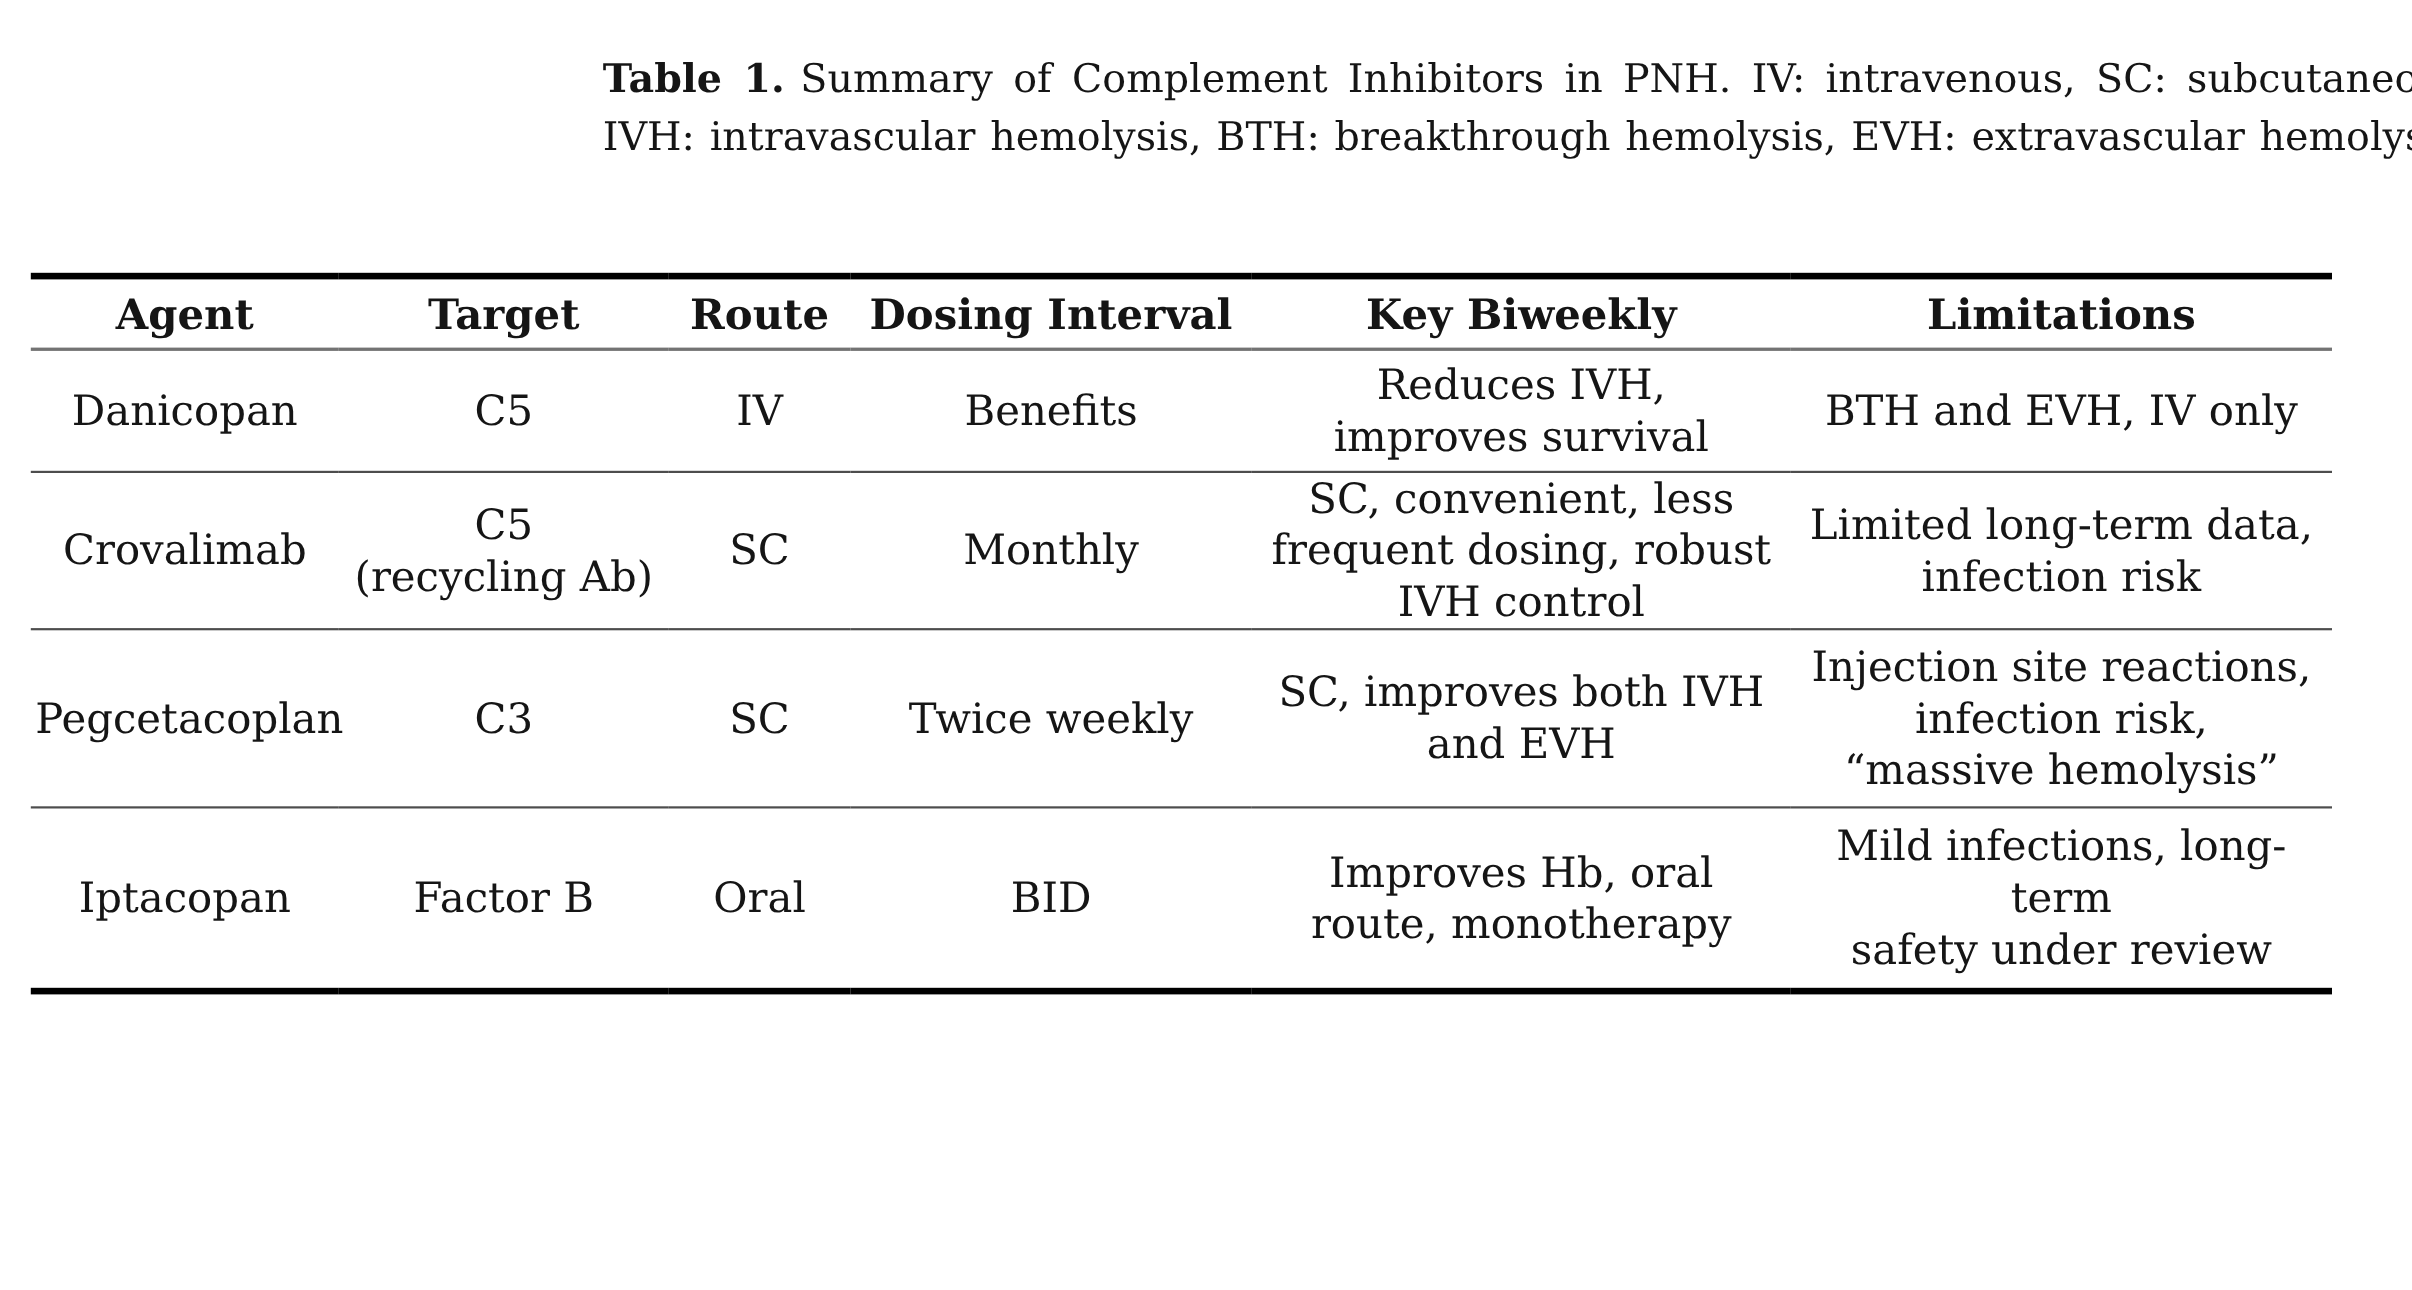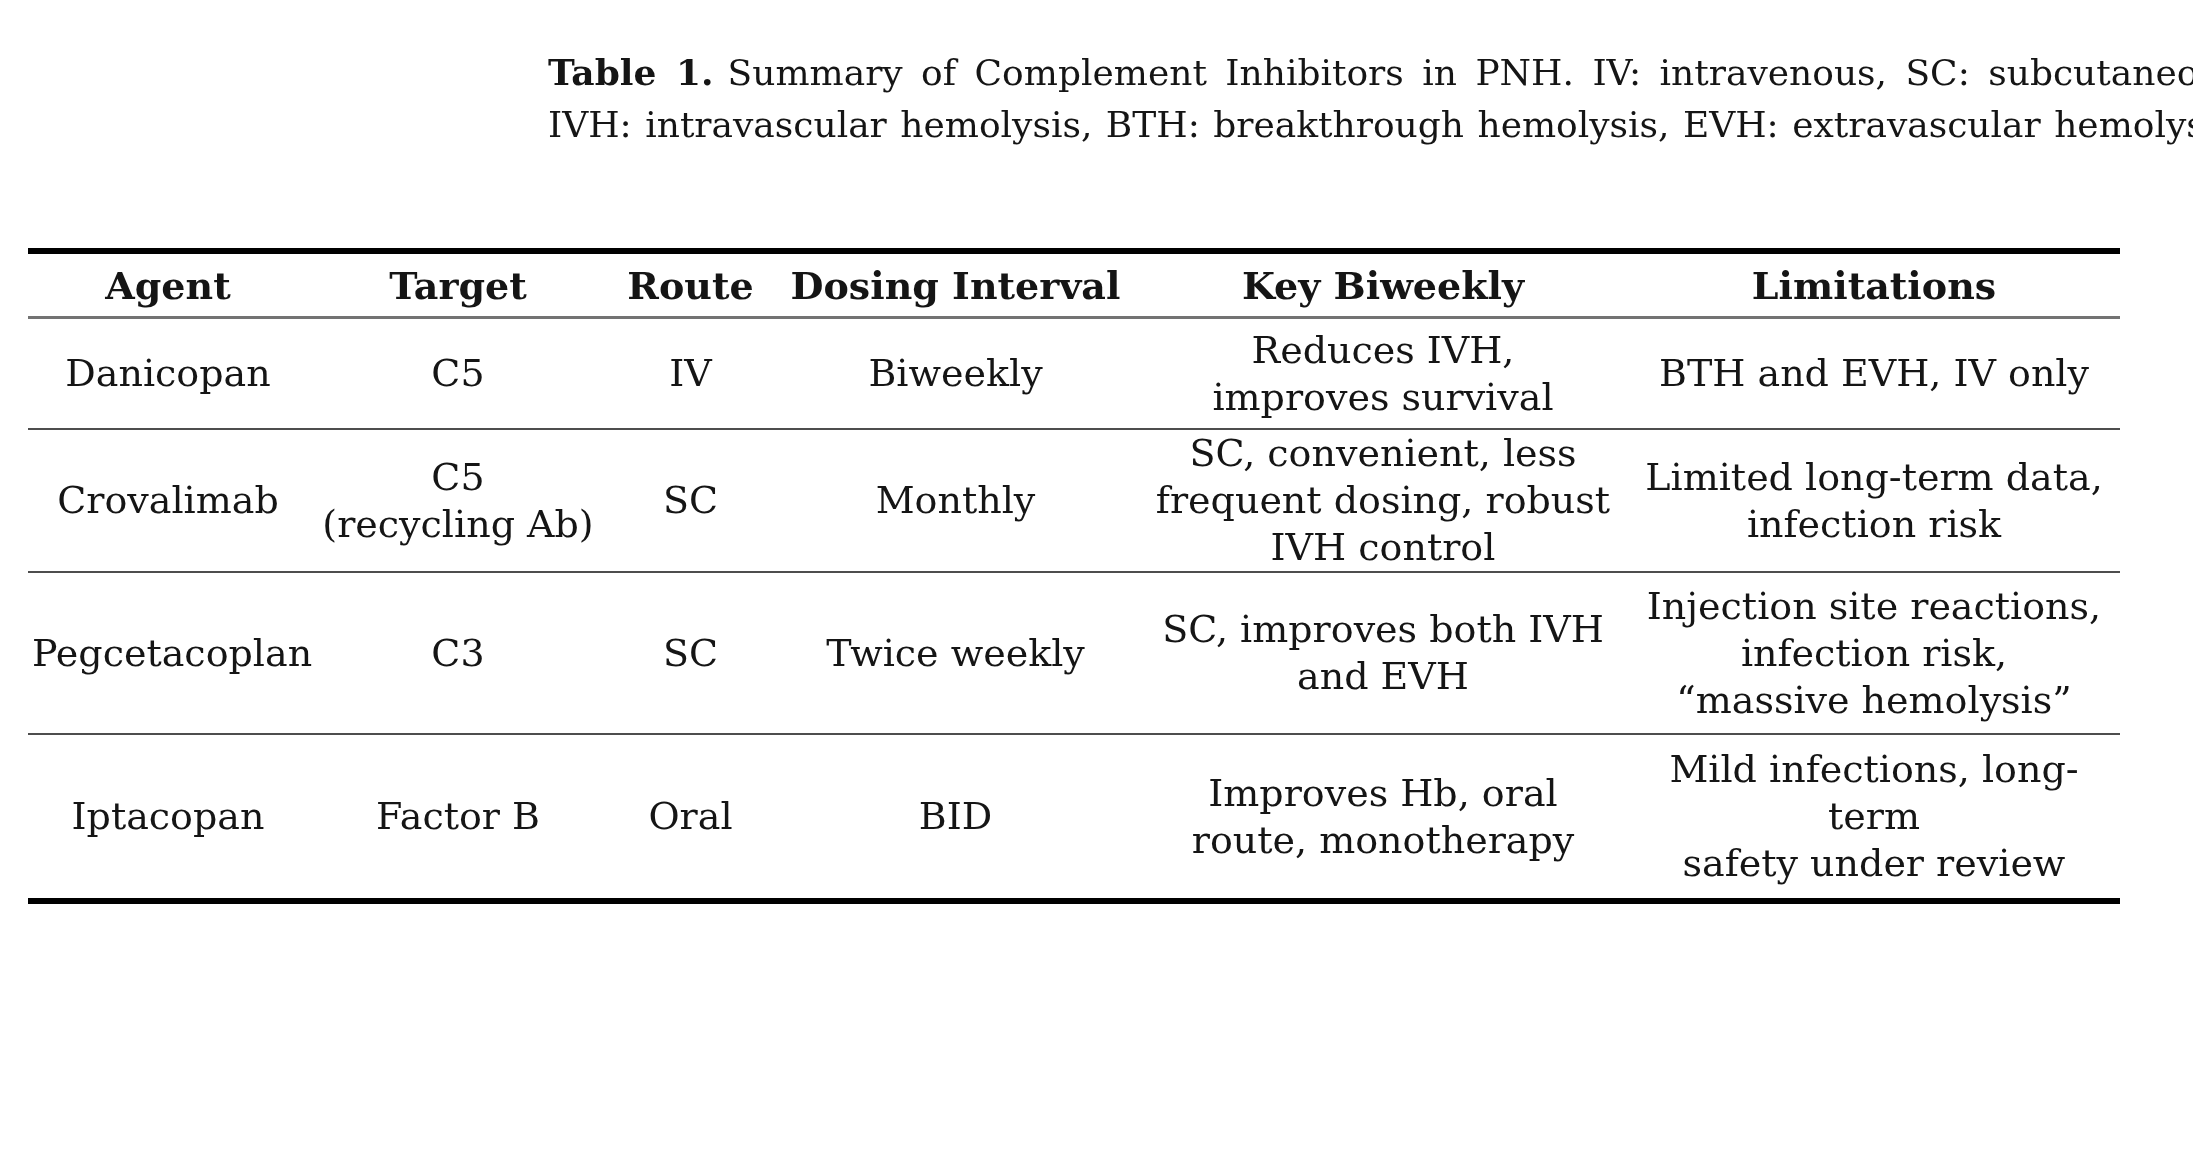--- a/index.html
+++ b/index.html
@@ -108,21 +108,21 @@
         <th>Dosing Interval</th>
         <th>Key Biweekly</th>
         <th>Limitations</th>
       </tr>
     </thead>
     <tbody>
       <tr>
         <td>Danicopan</td>
         <td>C5</td>
         <td>IV</td>
-        <td>Biweekly</td>
+        <td>Benefits</td>
         <td>Reduces IVH,
 improves survival</td>
         <td>BTH and EVH, IV only</td>
       </tr>
       <tr>
         <td>Crovalimab</td>
         <td>C5
 (recycling Ab)</td>
         <td>SC</td>
         <td>Monthly</td>

